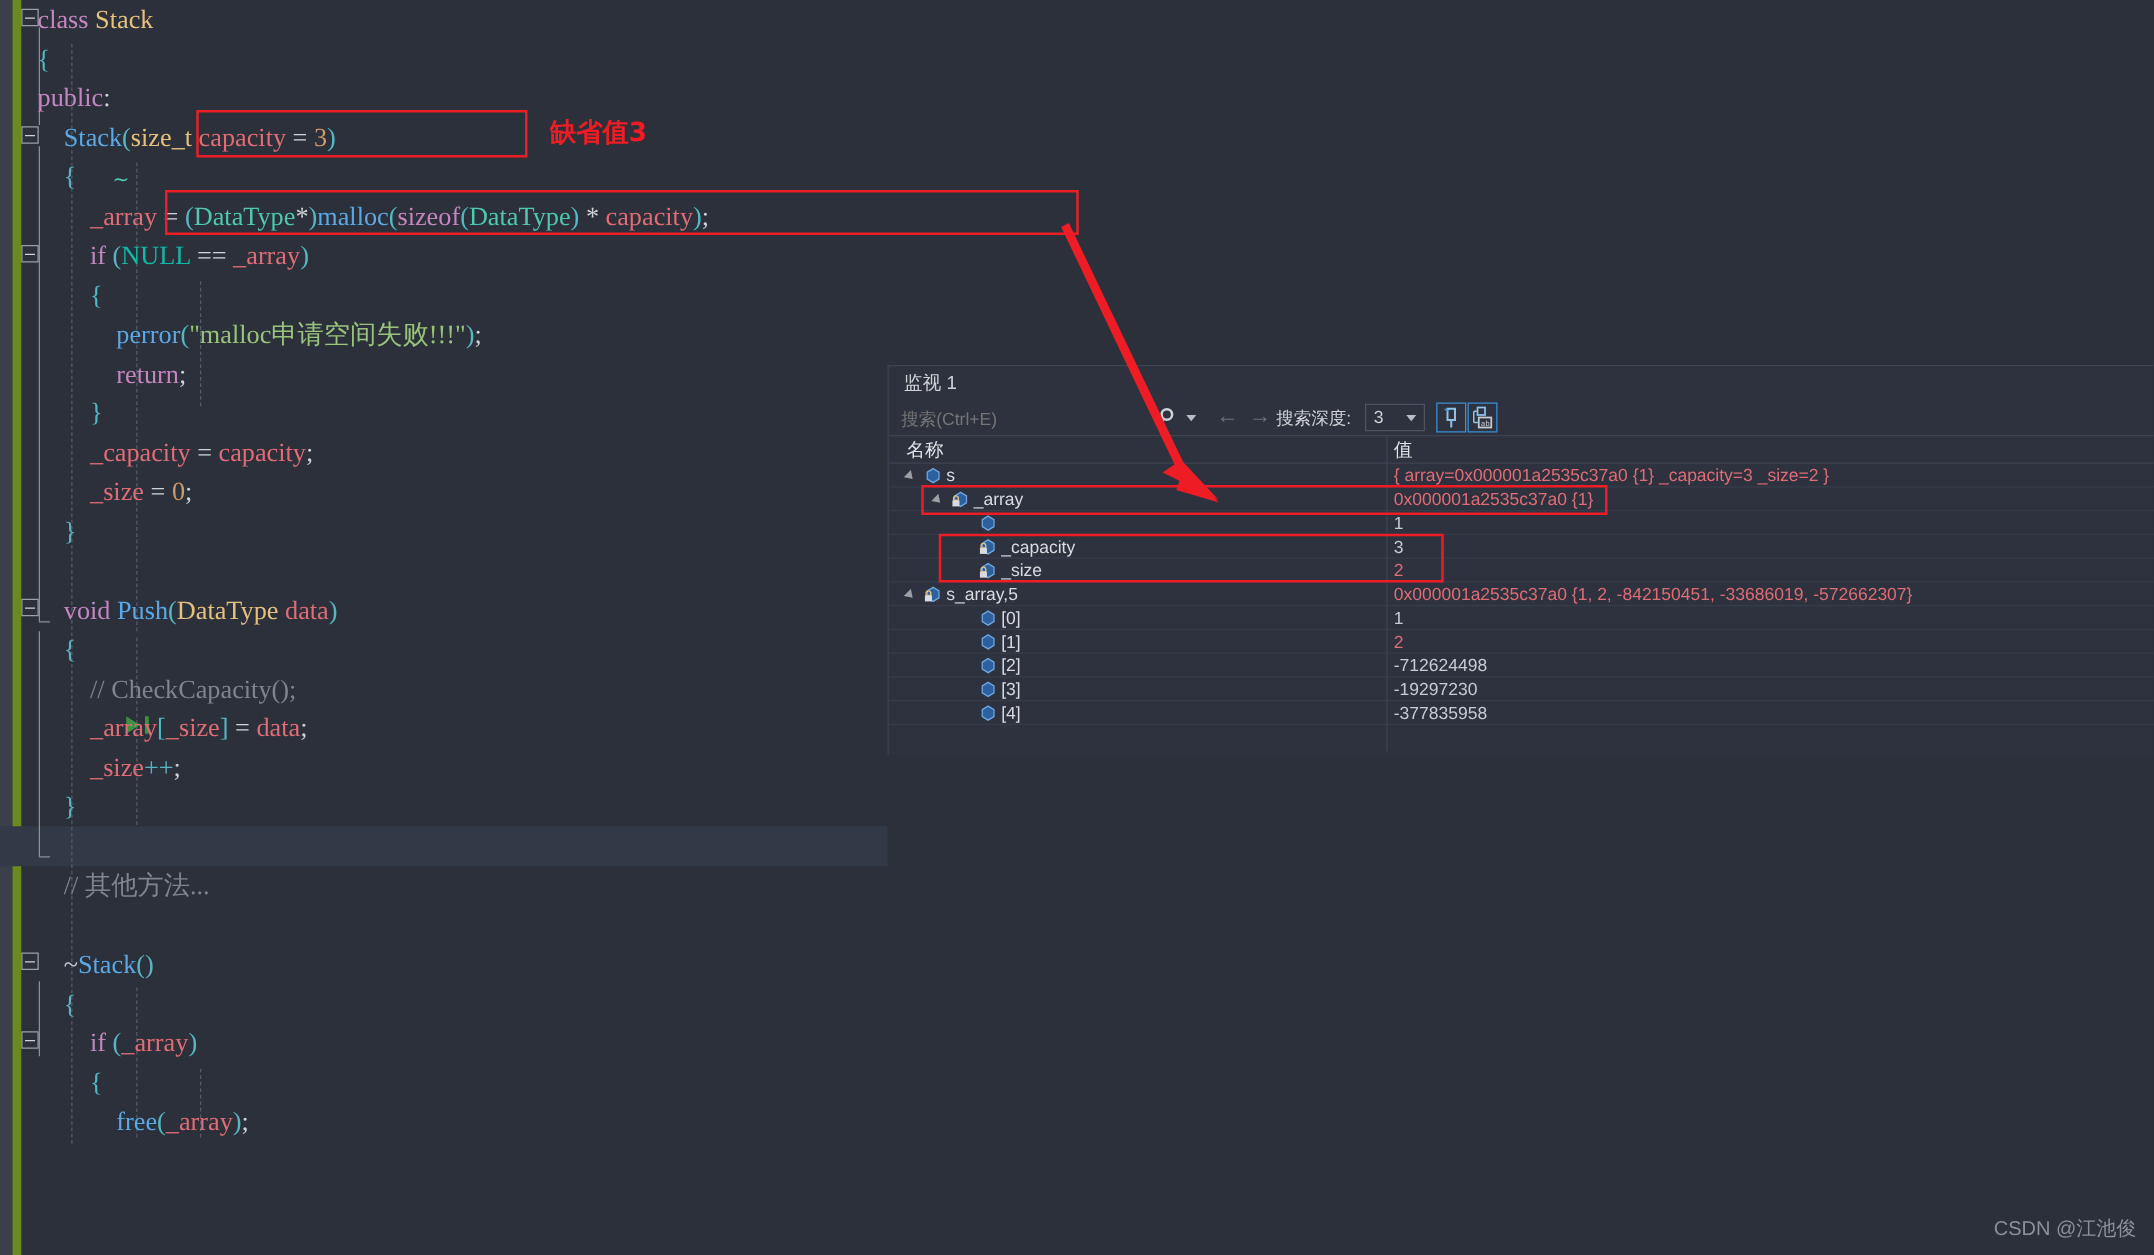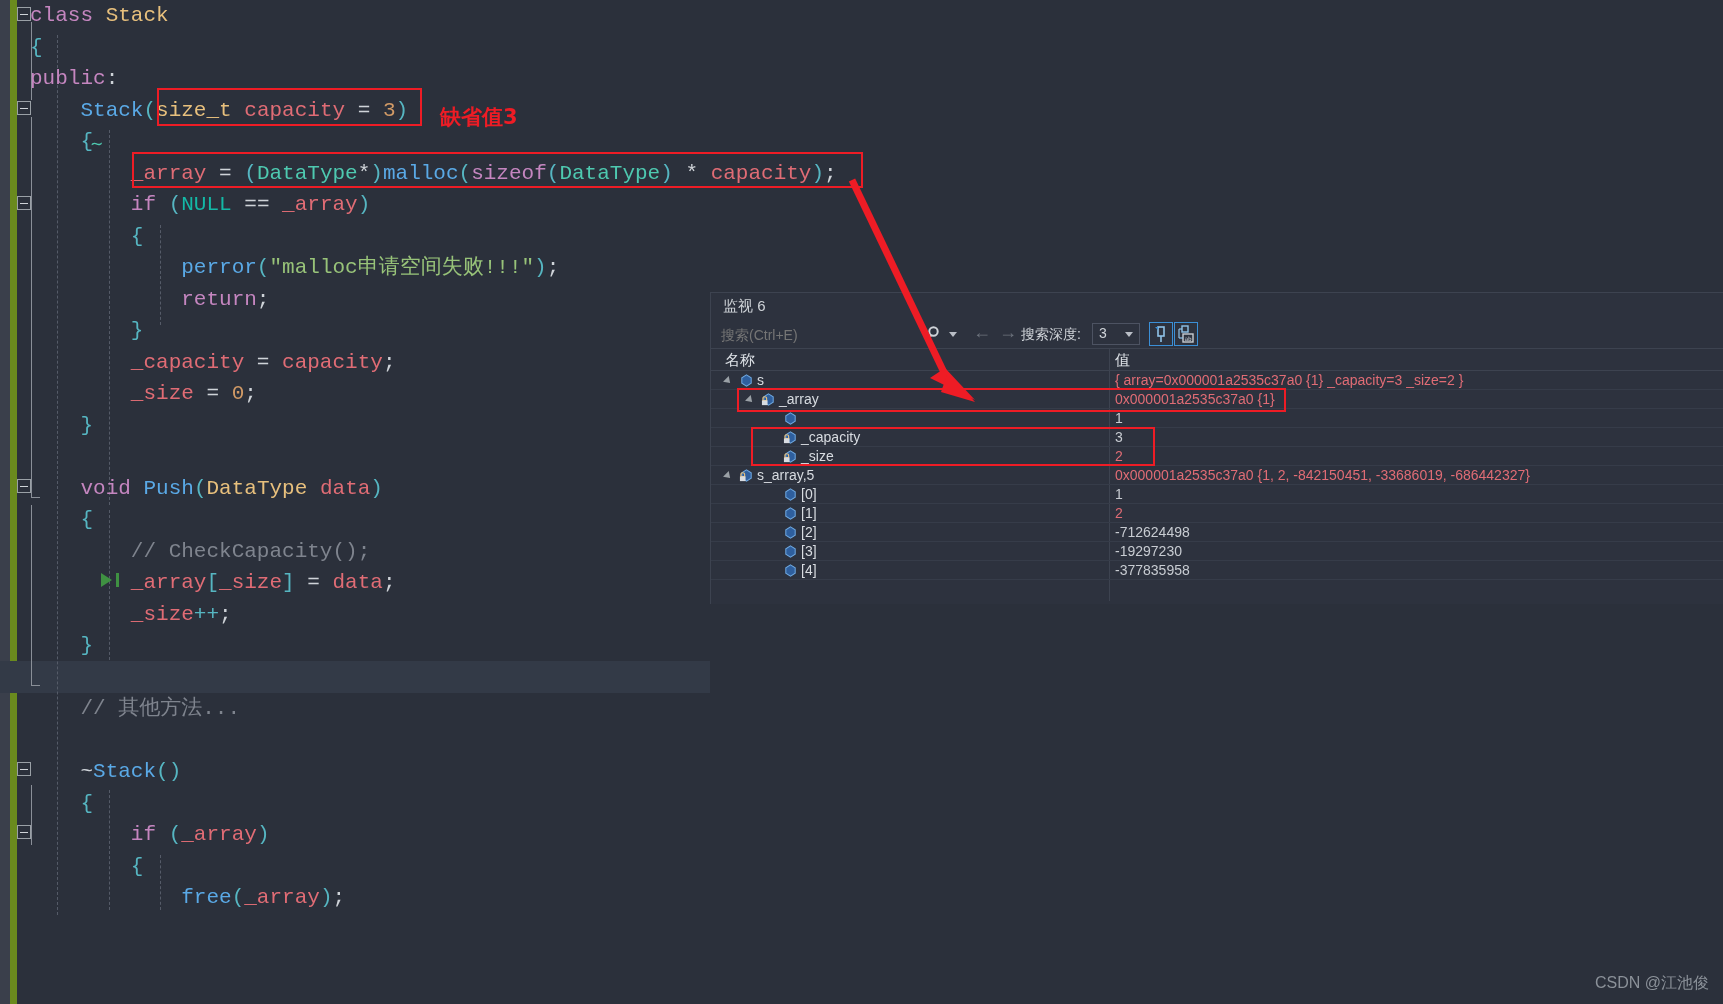--- a/index.html
+++ b/index.html
@@ -45,21 +45,21 @@
   .outline-tick {
     position:absolute; height:1px; width:9px; background:#8a8f98;
   }
   
   .indent-guide {
     position:absolute; width:0; border-left:1px dashed #555b68;
   }
 
   .code {
     position:absolute; left:30px; top:0;
-    font-family:Liberation Mono, monospace;
+    font-family:Liberation Serif, serif;
     font-size:21px;
     line-height:31.5px;
     white-space:pre;
     color:#d4d4d4;
   }
   .line { height:31.5px; white-space:pre; }
   .cls   { color:#14b8a6; }     
   .kw    { color:#c586c0; }
   .typ   { color:#4ec9b0; }     
   .tname { color:#e8c07d; }     
@@ -232,21 +232,21 @@
 
   <div class="squiggle" style="left:90px; top:134px;">∼</div>
 
   <div class="stmt-arrow" style="left:101px; top:573px;"></div>
   <div class="stmt-bar" style="left:116px; top:573px;"></div>
 
   <div class="code" id="code-area"><div class="line"><span class="kw">class </span><span class="tname">Stack</span></div><div class="line"><span class="punc">{</span></div><div class="line"><span class="kw">public</span><span class="white">:</span></div><div class="line">    <span class="fn">Stack</span><span class="punc">(</span><span class="tname">size_t</span><span class="white"> </span><span class="var">capacity</span><span class="white"> = </span><span class="num">3</span><span class="punc">)</span></div><div class="line">    <span class="punc">{</span></div><div class="line">        <span class="var">_array</span><span class="white"> = </span><span class="punc">(</span><span class="typ">DataType</span><span class="white">*</span><span class="punc">)</span><span class="fn">malloc</span><span class="punc">(</span><span class="kw">sizeof</span><span class="punc">(</span><span class="typ">DataType</span><span class="punc">)</span><span class="white"> * </span><span class="var">capacity</span><span class="punc">)</span><span class="white">;</span></div><div class="line">        <span class="kw">if</span><span class="white"> </span><span class="punc">(</span><span class="cls">NULL</span><span class="white"> == </span><span class="var">_array</span><span class="punc">)</span></div><div class="line">        <span class="punc">{</span></div><div class="line">            <span class="fn">perror</span><span class="punc">(</span><span class="str">"malloc申请空间失败!!!"</span><span class="punc">)</span><span class="white">;</span></div><div class="line">            <span class="kw">return</span><span class="white">;</span></div><div class="line">        <span class="punc">}</span></div><div class="line">        <span class="var">_capacity</span><span class="white"> = </span><span class="var">capacity</span><span class="white">;</span></div><div class="line">        <span class="var">_size</span><span class="white"> = </span><span class="num">0</span><span class="white">;</span></div><div class="line">    <span class="punc">}</span></div><div class="line"></div><div class="line">    <span class="kw">void</span><span class="white"> </span><span class="fn">Push</span><span class="punc">(</span><span class="tname">DataType</span><span class="white"> </span><span class="var">data</span><span class="punc">)</span></div><div class="line">    <span class="punc">{</span></div><div class="line">        <span class="cmt">// CheckCapacity();</span></div><div class="line">        <span class="var">_array</span><span class="punc">[</span><span class="var">_size</span><span class="punc">]</span><span class="white"> = </span><span class="var">data</span><span class="white">;</span></div><div class="line">        <span class="var">_size</span><span class="punc">++</span><span class="white">;</span></div><div class="line">    <span class="punc">}</span></div><div class="line"></div><div class="line">    <span class="cmt">// 其他方法...</span></div><div class="line"></div><div class="line">    <span class="white">~</span><span class="fn">Stack</span><span class="punc">()</span></div><div class="line">    <span class="punc">{</span></div><div class="line">        <span class="kw">if</span><span class="white"> </span><span class="punc">(</span><span class="var">_array</span><span class="punc">)</span></div><div class="line">        <span class="punc">{</span></div><div class="line">            <span class="fn">free</span><span class="punc">(</span><span class="var">_array</span><span class="punc">)</span><span class="white">;</span></div></div>
 </div>
 
 <div id="watch">
-  <div class="watch-title">监视 6</div>
+  <div class="watch-title">监视 1</div>
 
   <div class="watch-toolbar"></div>
 
   <div class="search-wrap">
     <input class="search-input" type="text" placeholder="搜索(Ctrl+E)" style="">
   </div>
   <svg class="search-icon" viewBox="0 0 18 18">
     <circle cx="7.5" cy="6.5" r="4.2" fill="none" stroke="#cfd3d8" stroke-width="2"></circle>
     <line x1="5" y1="10" x2="2" y2="16" stroke="#cfd3d8" stroke-width="2"></line>
   </svg>
@@ -328,21 +328,21 @@
         <div class="wval red">2</div>
       </div>
       <div class="wrow">
         <div class="tri" style="left: 14px;"></div>
         <svg viewBox="0 0 16 16" width="15" height="15" class="vicon" style="position: absolute; left: 28px;">
           <path d="M8 2 L13 5 L13 11 L8 14 L3 11 L3 5 Z" fill="#2e5f9e" stroke="#6fa8e0" stroke-width="1.1"></path>
           <path d="M2 9 v-2 a2 2 0 0 1 4 0 v2 z" fill="none" stroke="#e8c07d" stroke-width="1.2"></path>
           <rect x="1" y="9" width="6" height="5" fill="#d8dce1"></rect>
         </svg>
         <div class="wname" style="left: 46px;">s_array,5</div>
-        <div class="wval red">0x000001a2535c37a0 {1, 2, -842150451, -33686019, -686442327}</div>
+        <div class="wval red">0x000001a2535c37a0 {1, 2, -842150451, -33686019, -572662307}</div>
       </div>
       <div class="wrow">
         <svg viewBox="0 0 16 16" width="15" height="15" class="vicon" style="position: absolute; left: 72px;">
           <path d="M8 2 L13 5 L13 11 L8 14 L3 11 L3 5 Z" fill="#2e5f9e" stroke="#6fa8e0" stroke-width="1.1"></path>
         </svg>
         <div class="wname" style="left: 90px;">[0]</div>
         <div class="wval norm">1</div>
       </div>
       <div class="wrow">
         <svg viewBox="0 0 16 16" width="15" height="15" class="vicon" style="position: absolute; left: 72px;">
@@ -369,21 +369,21 @@
         <svg viewBox="0 0 16 16" width="15" height="15" class="vicon" style="position: absolute; left: 72px;">
           <path d="M8 2 L13 5 L13 11 L8 14 L3 11 L3 5 Z" fill="#2e5f9e" stroke="#6fa8e0" stroke-width="1.1"></path>
         </svg>
         <div class="wname" style="left: 90px;">[4]</div>
         <div class="wval norm">-377835958</div>
       </div>
     </div>
 </div>
 
 <div class="redbox" style="left:157px; top:88px;  width:265px; height:38px;"></div>
-<div class="redlabel" style="left:440px; top:103px;">缺省值3</div>
+<div class="redlabel" style="left:440px; top:92px;">缺省值3</div>
 <div class="redbox" style="left:132px; top:152px; width:731px; height:36px;"></div>
 <div class="redbox" style="left:737px; top:388px; width:549px; height:24px;"></div>
 <div class="redbox" style="left:751px; top:427px; width:404px; height:39px;"></div>
 
 <svg id="arrow-svg">
   <line x1="852" y1="180" x2="950" y2="385" stroke="#ee1c25" stroke-width="7"></line>
   <polygon points="975,400 930,378 945,368" fill="#ee1c25"></polygon>
   <polygon points="975,402 941,392 948,372" fill="#ee1c25"></polygon>
 </svg>
 

